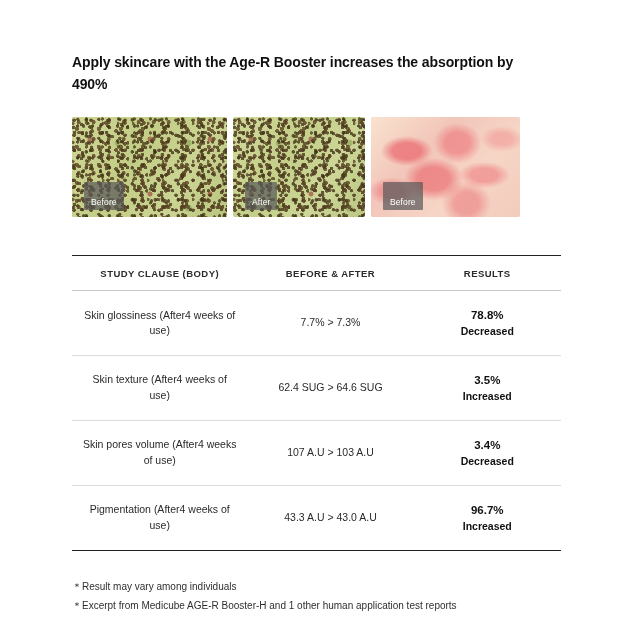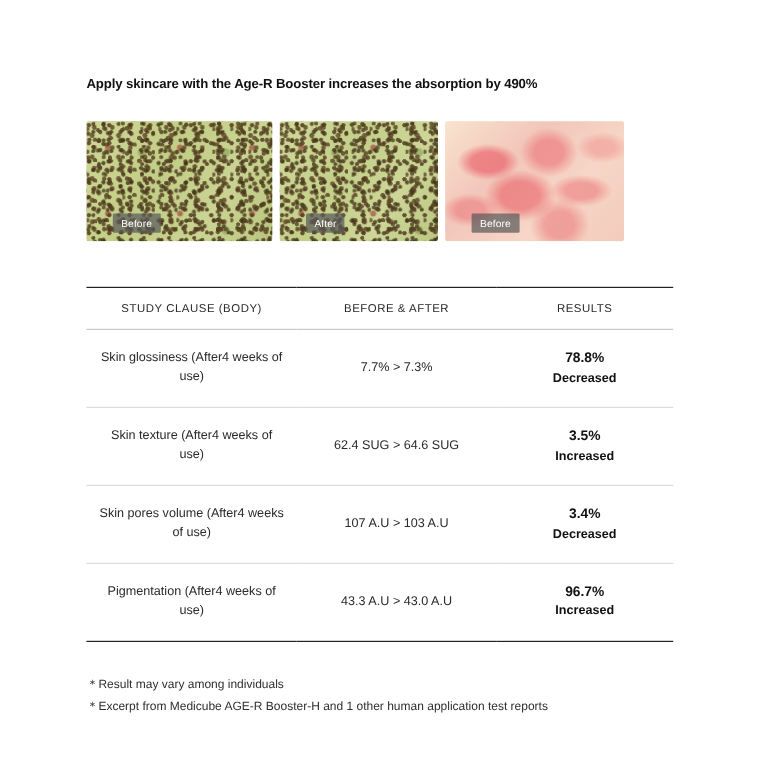--- a/index.html
+++ b/index.html
@@ -15,27 +15,27 @@
     overflow: hidden;
   }
   .page {
     position: relative;
     width: 633px;
     height: 632px;
     box-sizing: border-box;
     padding: 44px 72px 0 72px;
   }
   .headline {
-    font-size: 11px;
+    font-size: 14px;
     font-weight: bold;
     line-height: 1.55;
     letter-spacing: -0.1px;
     color: #111111;
     max-width: 452px;
-    margin: 18px 0 22px 0;
+    margin: 8px 0 22px 0;
   }
 
   
   .image-strip {
     display: flex;
     gap: 6px;
     margin-top: 14px;
   }
   .img-card {
     position: relative;
@@ -94,43 +94,43 @@
       radial-gradient(ellipse at 58% 26%, rgba(235,95,105,0.5) 0 12px, transparent 24px),
       radial-gradient(ellipse at 42% 62%, rgba(232,84,94,0.55) 0 16px, transparent 30px),
       radial-gradient(ellipse at 76% 58%, rgba(236,100,108,0.48) 0 13px, transparent 26px),
       radial-gradient(ellipse at 14% 74%, rgba(233,90,100,0.42) 0 12px, transparent 24px),
       radial-gradient(ellipse at 88% 22%, rgba(238,110,116,0.35) 0 10px, transparent 22px),
       radial-gradient(ellipse at 64% 86%, rgba(231,82,92,0.4) 0 12px, transparent 25px),
       linear-gradient(135deg, #f9e3cf 0%, #f2c6ba 35%, #f6d6c6 65%, #f3cbbd 100%);
   }
   .img-label {
     position: absolute;
-    left: 22px;
+    left: 12px;
     bottom: 7px;
     background: rgba(90,90,90,0.72);
     color: #ffffff;
     font-size: 8.5px;
     line-height: 1;
-    padding: 4px 7px 4px 7px;
+    padding: 16px 7px 4px 7px;
     border-radius: 1px;
     letter-spacing: 0.1px;
   }
 
   
   .table-wrap {
     margin-top: 38px;
   }
   table.study {
     width: 100%;
     border-collapse: collapse;
     table-layout: fixed;
   }
   table.study th {
     font-size: 9.5px;
-    font-weight: normal;
+    font-weight: bold;
     letter-spacing: 0.45px;
     color: #2a2a2a;
     padding: 12px 4px 11px 4px;
     text-align: center;
     vertical-align: middle;
   }
   table.study thead tr {
     border-top: 1.6px solid #222222;
     border-bottom: 1px solid #c9c9c9;
   }

